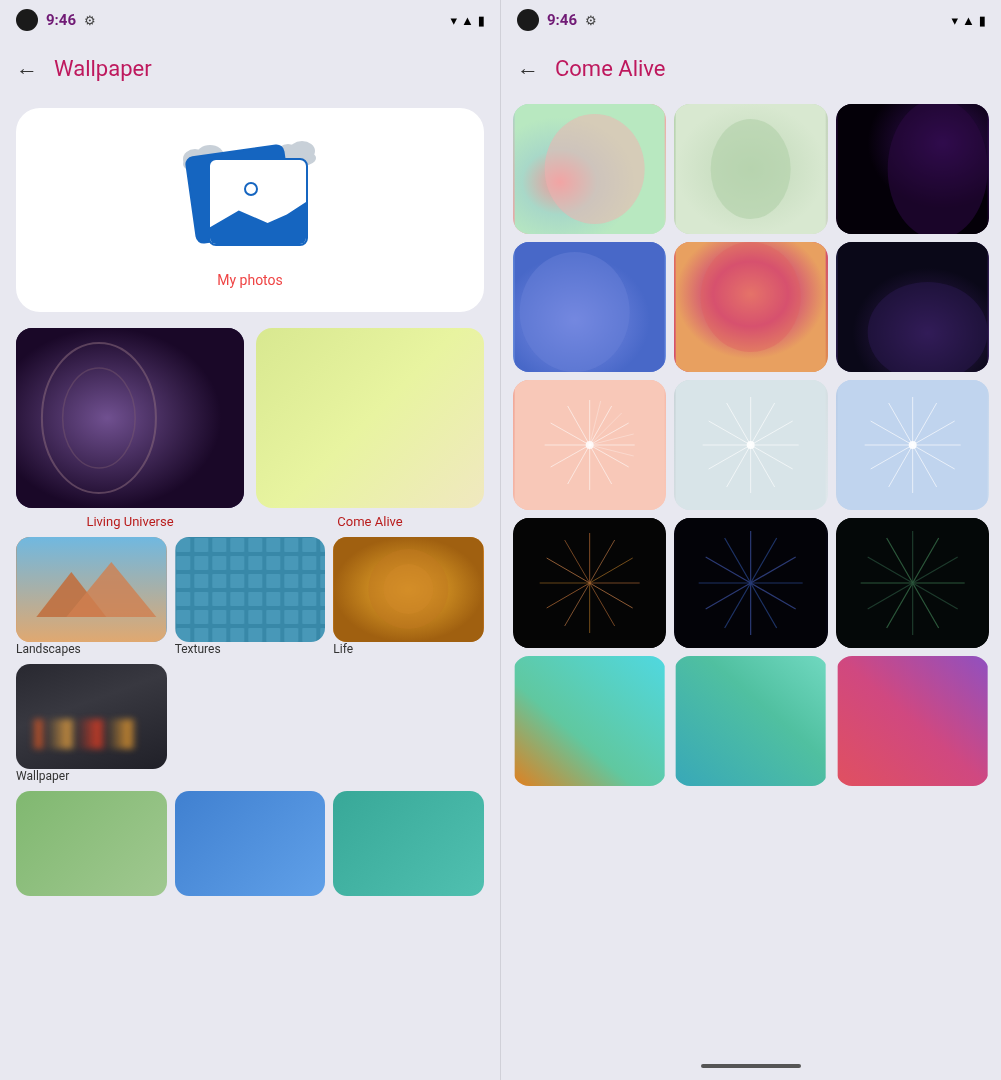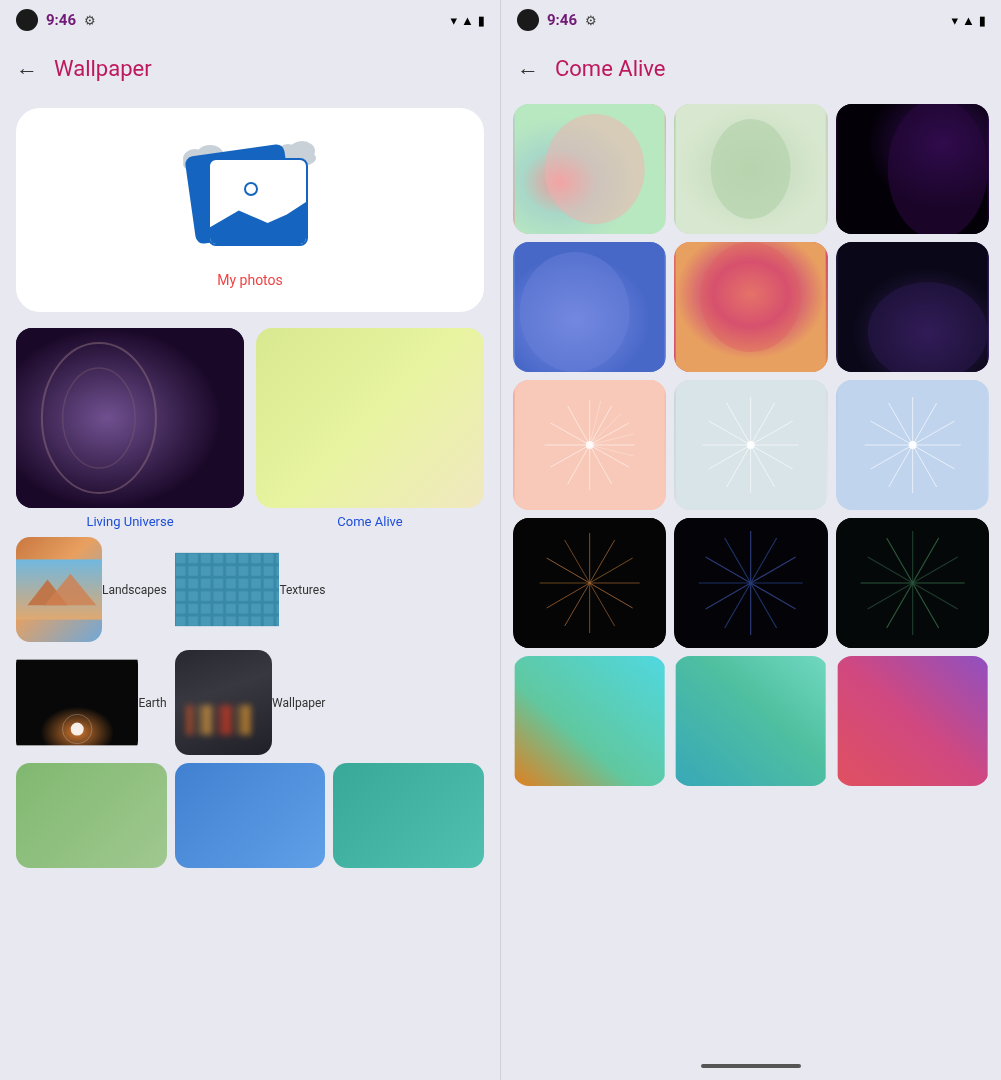--- a/index.html
+++ b/index.html
@@ -181,35 +181,35 @@
     .category-thumb {
       width: 100%;
       border-radius: 16px;
       overflow: hidden;
     }
     .category-thumb.large {
       height: 180px;
     }
     .category-label {
       font-size: 13px;
-      color: #1d4ed8;
+      color: #b91c1c;
       text-align: center;
     }
 
     
     .category-grid-3 {
       display: grid;
       grid-template-columns: 1fr 1fr 1fr;
       gap: 8px;
       margin-bottom: 8px;
     }
     .cat-item {
       display: flex;
-      flex-direction: row;
-      align-items: center;
+      flex-direction: column;
+      align-items: flex-start;
       gap: 0;
     }
     .cat-thumb {
       width: 100%;
       height: 105px;
       border-radius: 14px;
       overflow: hidden;
     }
     .cat-label {
       font-size: 12px;
@@ -413,39 +413,39 @@
               <pattern id="grid" x="0" y="0" width="18" height="18" patternUnits="userSpaceOnUse">
                 <rect width="18" height="18" fill="#3888a8"></rect>
                 <rect x="1" y="1" width="14" height="14" fill="#4898b8" rx="1"></rect>
               </pattern>
             </defs>
             <rect width="150" height="105" fill="url(#grid)"></rect>
           </svg>
         </div>
         <span class="cat-label">Textures</span>
       </div>
-    </div>
-
-    <div class="category-grid-3">
       <div class="cat-item">
-        <div class="cat-thumb">
+        <div class="cat-thumb life-bg">
           <svg width="100%" height="100%" viewBox="0 0 150 105">
             <defs>
-                <radialGradient id="earthGrad" cx="50%" cy="85%">
-                  <stop offset="0%" stop-color="#d07830"></stop>
-                  <stop offset="60%" stop-color="#080808"></stop>
+                <radialGradient id="lifeGrad" cx="50%" cy="50%">
+                  <stop offset="0%" stop-color="#f0b030"></stop>
+                  <stop offset="100%" stop-color="#a06010"></stop>
                 </radialGradient>
               </defs>
-            <rect width="150" height="105" fill="url(#earthGrad)"></rect>
-            <circle cx="75" cy="85" r="8" fill="#ffffff" opacity="0.9"></circle>
-            <circle cx="75" cy="85" r="18" fill="none" stroke="#ffffff" stroke-width="1" opacity="0.3"></circle>
+            <rect width="150" height="105" fill="url(#lifeGrad)"></rect>
+            <circle cx="75" cy="52" r="40" fill="#c07820" opacity="0.5"></circle>
+            <circle cx="75" cy="52" r="25" fill="#d08828" opacity="0.5"></circle>
           </svg>
         </div>
-        <span class="cat-label">Earth</span>
-      </div>
+        <span class="cat-label">Life</span>
+      </div>
+    </div>
+
+    <div class="category-grid-3">
       <div class="cat-item">
         <div class="cat-thumb">
           <div class="city-bg">
             <div class="city-lights"></div>
           </div>
         </div>
         <span class="cat-label">Wallpaper</span>
       </div>
     </div>
 

